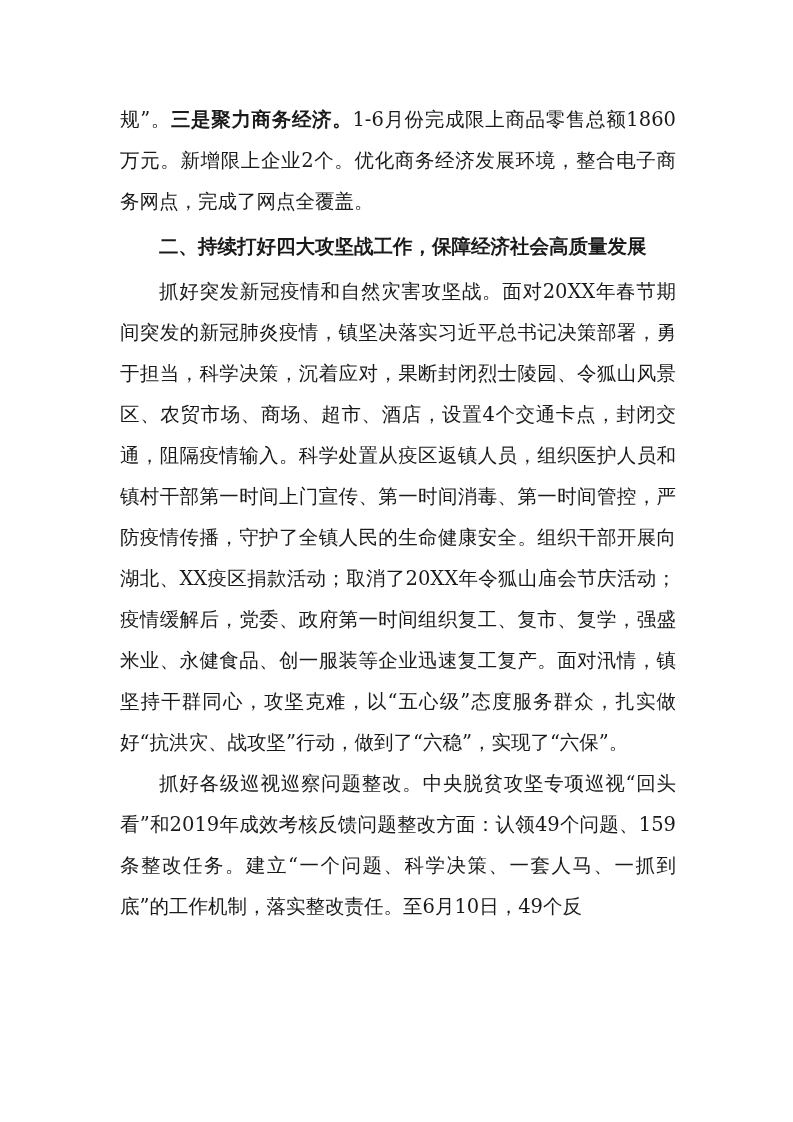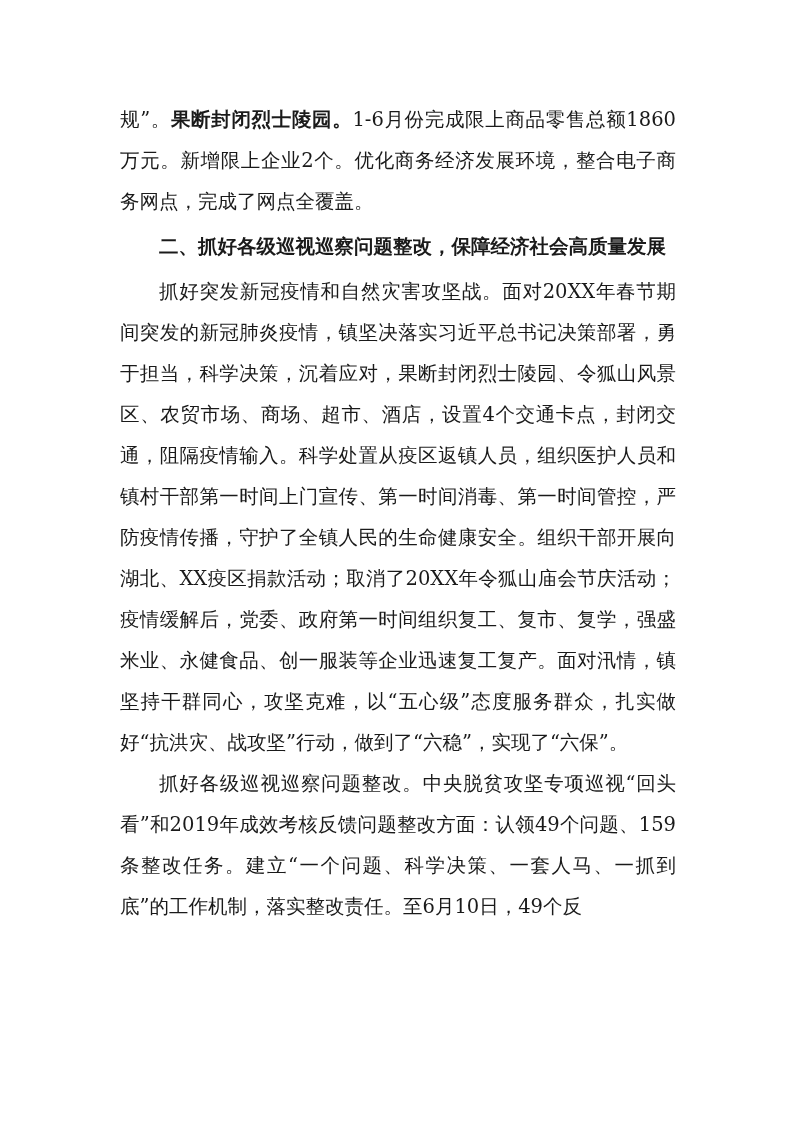--- a/index.html
+++ b/index.html
@@ -12,17 +12,17 @@
     }
     .p { margin: 0; }
     .indent { text-indent: 2em; }
     .bold { font-weight: bold; font-family: "DejaVu Sans", "Liberation Sans", sans-serif; }
     .heading { margin: 4px 0 4px 0; }
   </style>
 </head>
 <body>
 
 <div class="page">
-  <p class="p"><span>规”。</span><span class="bold">果断封闭烈士陵园。</span><span>1-6月份完成限上商品零售总额1860万元。新增限上企业2个。优化商务经济发展环境，整合电子商务网点，完成了网点全覆盖。</span></p>
-  <p class="p indent bold heading">二、抓好各级巡视巡察问题整改，保障经济社会高质量发展</p>
+  <p class="p"><span>规”。</span><span class="bold">三是聚力商务经济。</span><span>1-6月份完成限上商品零售总额1860万元。新增限上企业2个。优化商务经济发展环境，整合电子商务网点，完成了网点全覆盖。</span></p>
+  <p class="p indent bold heading">二、持续打好四大攻坚战工作，保障经济社会高质量发展</p>
   <p class="p indent">抓好突发新冠疫情和自然灾害攻坚战。面对20XX年春节期间突发的新冠肺炎疫情，镇坚决落实习近平总书记决策部署，勇于担当，科学决策，沉着应对，果断封闭烈士陵园、令狐山风景区、农贸市场、商场、超市、酒店，设置4个交通卡点，封闭交通，阻隔疫情输入。科学处置从疫区返镇人员，组织医护人员和镇村干部第一时间上门宣传、第一时间消毒、第一时间管控，严防疫情传播，守护了全镇人民的生命健康安全。组织干部开展向湖北、XX疫区捐款活动；取消了20XX年令狐山庙会节庆活动；疫情缓解后，党委、政府第一时间组织复工、复市、复学，强盛米业、永健食品、创一服装等企业迅速复工复产。面对汛情，镇坚持干群同心，攻坚克难，以“五心级”态度服务群众，扎实做好“抗洪灾、战攻坚”行动，做到了“六稳”，实现了“六保”。</p>
   <p class="p indent">抓好各级巡视巡察问题整改。中央脱贫攻坚专项巡视“回头看”和2019年成效考核反馈问题整改方面：认领49个问题、159条整改任务。建立“一个问题、科学决策、一套人马、一抓到底”的工作机制，落实整改责任。至6月10日，49个反</p>
 </div>
 
 </body></html>

